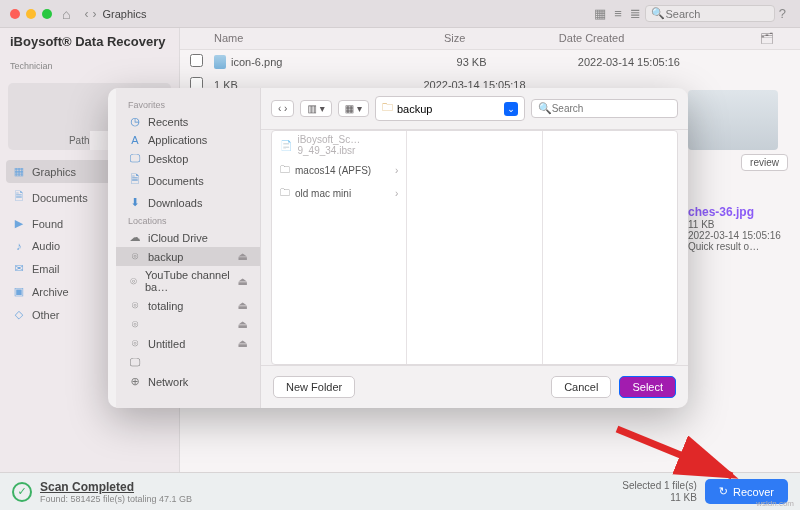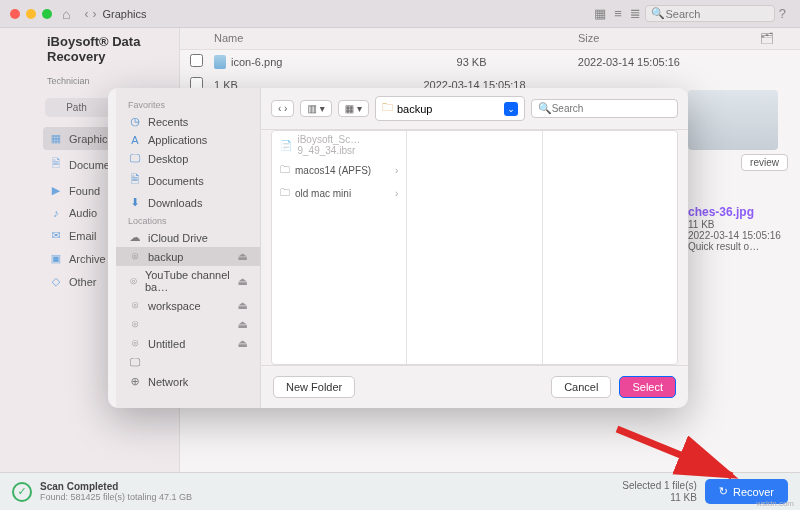--- a/index.html
+++ b/index.html
@@ -13,46 +13,46 @@
   .home-ico{color:#888; font-size:14px; margin-right:8px;}
   .nav-arrows{display:flex; gap:4px; margin:0 6px; color:#888; font-size:12px;}
   .crumb{color:#444;}
   .spacer{flex:1;}
   .view-toggle,.tool-ico{color:#888; margin:0 4px; font-size:13px;}
   .top-search{display:flex; align-items:center; border:1px solid #d0cccd; border-radius:4px; padding:1px 6px; width:130px; color:#999; background:#ece9ea;}
   .top-search input{border:none; outline:none; background:transparent; width:100px; font-size:11px;}
 
   
   .app-body{display:flex; height:calc(100% - 28px - 38px);}
-  .leftcol{width:180px; background:#efe9ec; border-right:1px solid #dedadc; padding-top:6px; position:relative;padding-left:37px;}
+  .leftcol{width:180px; background:#efe9ec; border-right:1px solid #dedadc; padding-top:6px; position:relative;}
   .brand{padding:0 10px 4px;}
   .brand .t1{font-size:13px; font-weight:600; color:#333;}
   .brand .t2{font-size:9px; color:#888;margin-top:12px;}
   .tabbar{display:flex; margin:8px 8px 0; background:#e2dde0; border-radius:5px; overflow:hidden; font-size:10px;}
-  .tabbar div{flex:1; text-align:center; padding:4px 0; color:#666;}
+  .tabbar div{flex:1; text-align:right; padding:4px 0; color:#666;margin-top:48px;}
   .tabbar .active{background:#f6f2f4;}
   .catlist{margin-top:10px;}
   .catitem{display:flex; align-items:center; gap:6px; padding:5px 12px; color:#555;}
   .catitem.sel{background:#d9d4d7; border-radius:4px; margin:0 6px; padding:5px 6px;}
   .catico{width:14px; text-align:center; color:#6fa7de;}
 
   
   .maincol{flex:1; background:#f7f4f5; display:flex; flex-direction:column;}
   .listhdr{display:flex; padding:4px 10px; color:#7a7577; border-bottom:1px solid #e2dedf; background:#f1edef;}
   .col-a{width:24px;} .col-name{flex:1.6;} .col-size{flex:0.8;} .col-date{flex:1.4;} .col-x{width:30px;}
   .row{display:flex; align-items:center; padding:4px 10px; color:#555;}
   .row .cb{width:24px;}
   .row .nm{flex:1.6; display:flex; align-items:center; gap:5px;}
   .row .sz{flex:0.8;} .row .dt{flex:1.4;}
   .fileico{width:12px; height:14px; background:linear-gradient(#a8cfe8,#7cb5dc); border-radius:2px;}
 
   
   .bottombar{position:absolute; left:0; right:0; bottom:0; height:38px; background:#eceff0; border-top:1px solid #d8d4d5; display:flex; align-items:center; padding:0 12px; gap:8px;}
   .okcircle{width:20px; height:20px; border:2px solid #3cb164; border-radius:50%; color:#3cb164; font-size:11px; display:flex;align-items:center;justify-content:center;}
-  .scanmsg .l1{font-size:10px; font-weight:600; color:#444;}
+  .scanmsg .l1{font-size:12px; font-weight:600; color:#444;text-decoration:underline;}
   .scanmsg .l2{font-size:9px; color:#888;}
   .seltext{font-size:10px; color:#666; text-align:right; line-height:1.2;}
   .recoverbtn{background:#2f7bf5; color:#fff; border:none; border-radius:5px; padding:6px 14px; display:flex; align-items:center; gap:5px; font-size:11px;}
 
   
   .modal{position:absolute; left:108px; top:88px; width:580px; height:320px; background:#f3f1f2; border-radius:10px; box-shadow:0 12px 40px rgba(0,0,0,.28); display:flex; flex-direction:column; overflow:hidden;}
   .modal-side{width:145px; background:#ece8ea; border-right:1px solid #ddd9db; padding:8px 0; font-size:11px; overflow:hidden;}
   .modal-main{flex:1; display:flex; flex-direction:column;}
   .modal-body{flex:1; display:flex;margin-left:8px;}
   .sect{color:#9a9598; font-size:9px; padding:4px 12px 2px;}
@@ -68,21 +68,21 @@
   .msearch{flex:1; display:flex; align-items:center; border:1px solid #cfcacd; background:#fff; border-radius:4px; padding:2px 6px;}
   .msearch input{border:none; outline:none; width:100%; font-size:10px;}
   .colview{flex:1; display:flex; background:#fff; margin:0 10px 0 10px; border:1px solid #e0dcde; border-radius:4px; overflow:hidden;}
   .cpane{flex:1; border-right:1px solid #e6e2e4; font-size:10px; }
   .cpane:last-child{border-right:none;}
   .citem{display:flex; align-items:center; gap:5px; padding:3px 8px; color:#555;}
   .citem.dim{color:#b7b3b5;}
   .chev{margin-left:auto; color:#b0acae;}
   .modal-foot{display:flex; align-items:center; padding:10px 12px; gap:8px; border-top:1px solid #e0dcde;}
   .btn{border:1px solid #cfcacd; background:#fff; border-radius:5px; padding:4px 12px; font-size:11px; color:#333;}
-  .btn.primary{background:#ec4899; color:#fff; border-color:#0a66ff;}
+  .btn.primary{background:#a21caf; color:#fff; border-color:#0a66ff;}
 
   
   .preview-panel{position:absolute; right:12px; top:90px; width:100px; font-size:10px; color:#666;}
   .preview-panel .thumb{width:90px; height:60px; background:linear-gradient(#dfe5ea,#c7cfd6); border-radius:4px; margin-bottom:4px;}
   .preview-panel .pbtn{border:1px solid #cfcacd; background:#fff; border-radius:4px; padding:2px 8px; font-size:10px; float:right; color:#555;}
 
   
   .arrow{position:absolute; right:38px; bottom:16px; width:150px; height:70px; pointer-events:none;}
 
   .watermark{position:absolute; right:6px; bottom:2px; font-size:8px; color:#b6b1b3;}
@@ -153,20 +153,21 @@
           <span>Other</span>
         </div>
       </div>
   </div>
 
   <div class="maincol">
     <div class="listhdr">
       <div class="col-a"></div>
       <div class="col-name">Name</div>
       <div class="col-size">Size</div>
+      <div class="col-date">Date Created</div>
       <div class="col-x">🗂</div>
     </div>
     <div id="filerows">
         <div class="row">
           <div class="cb"><input type="checkbox" style=""></div>
     <div class="nm">
             <span class="fileico"></span>
             <span>icon-6.png</span>
           </div>
     <div class="sz">93 KB</div>
@@ -254,21 +255,21 @@
       <span>backup</span>
       <span style="margin-left:auto;color:#9a9598">⏏</span>
           </div>
           <div class="sitem">
             <span class="sico gray">⌾</span>
       <span>YouTube channel ba…</span>
       <span style="margin-left:auto;color:#9a9598">⏏</span>
           </div>
           <div class="sitem">
             <span class="sico gray">⌾</span>
-      <span>workspace</span>
+      <span>totaling</span>
       <span style="margin-left:auto;color:#9a9598">⏏</span>
           </div>
           <div class="sitem">
             <span class="sico gray">⌾</span>
       <span style="margin-left:auto;color:#9a9598">⏏</span>
           </div>
           <div class="sitem">
             <span class="sico gray">⌾</span>
       <span>Untitled</span>
       <span style="margin-left:auto;color:#9a9598">⏏</span>

